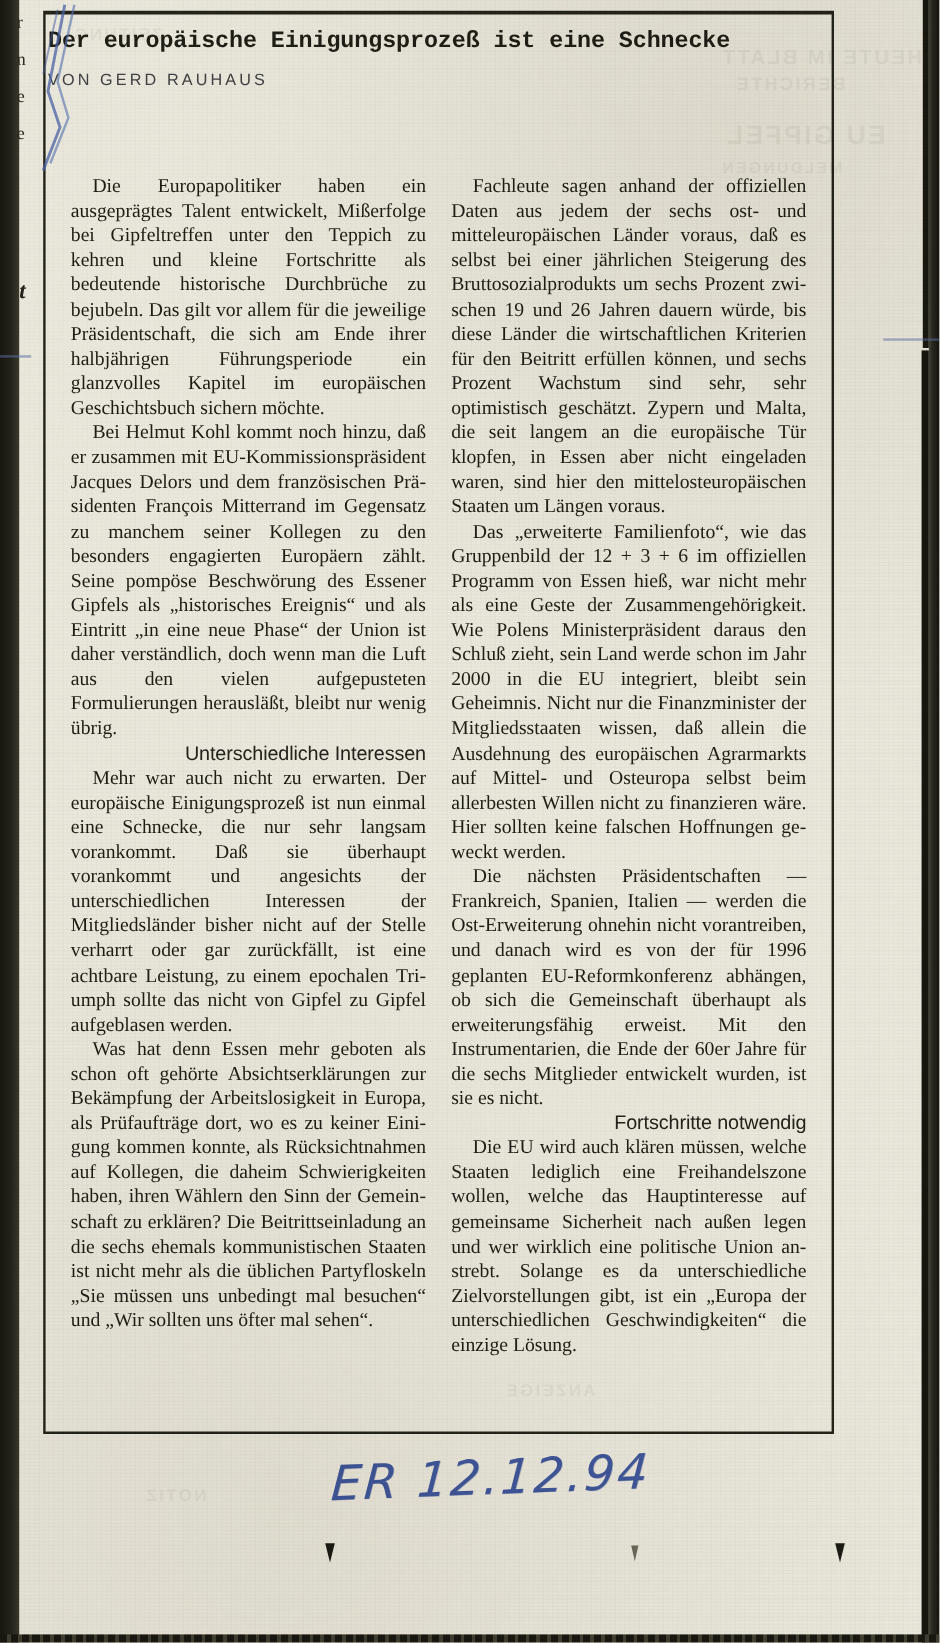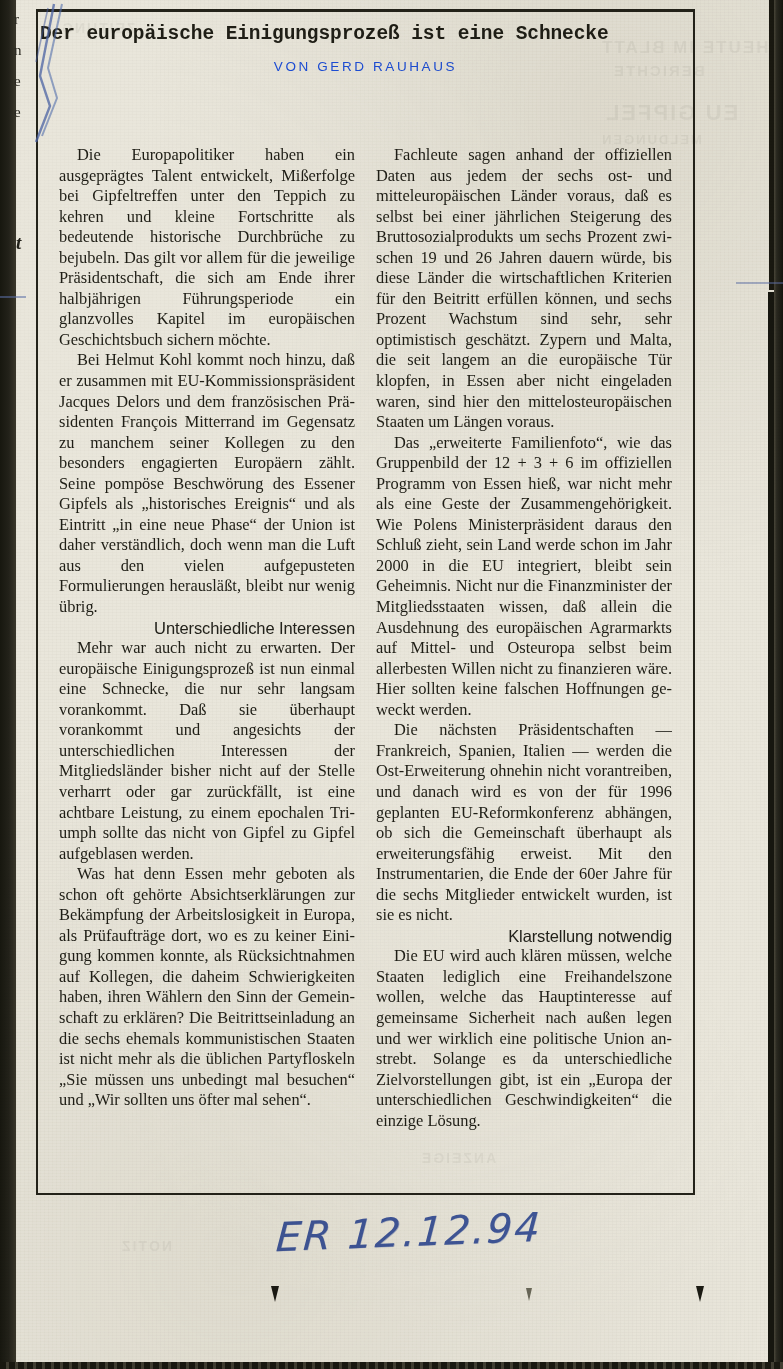--- a/index.html
+++ b/index.html
@@ -164,25 +164,25 @@
     text-align: left;
     font-family: Liberation Mono, monospace;
     font-weight: bold;
     font-size: 19.5px;
     line-height: 24px;
     color: #1f1e16;
     margin: 9px 0 0 0;
     letter-spacing: -0.1px;
   }
   .byline {
-    text-align: center;
+    text-align: left;
     font-family: "Liberation Sans", sans-serif;
     font-size: 13.5px;
     letter-spacing: 2.6px;
-    color: #1d4ed8;
+    color: #404040;
     margin: 13px 0 0 0;
   }
 
   
   .cols {
     position: absolute;
     left: 19px;
     top: 132px;
     width: 613px;
     height: 1040px;
@@ -274,21 +274,21 @@
         <p>Bei Helmut Kohl kommt noch hinzu, daß er zusammen mit EU-Kommissionspräsident Jacques Delors und dem französischen Prä­sidenten François Mitterrand im Gegensatz zu manchem seiner Kol­legen zu den besonders engagierten Europäern zählt. Seine pompöse Beschwörung des Essener Gipfels als „historisches Ereignis“ und als Eintritt „in eine neue Phase“ der Union ist daher verständlich, doch wenn man die Luft aus den vielen aufgepusteten Formulierungen herausläßt, bleibt nur wenig übrig.</p>
         <p class="sec-head">Unterschiedliche Interessen</p>
         <p>Mehr war auch nicht zu erwarten. Der europäische Einigungsprozeß ist nun einmal eine Schnecke, die nur sehr langsam vorankommt. Daß sie überhaupt vorankommt und an­gesichts der unterschiedlichen In­teressen der Mitgliedsländer bisher nicht auf der Stelle verharrt oder gar zurückfällt, ist eine achtbare Leistung, zu einem epochalen Tri­umph sollte das nicht von Gipfel zu Gipfel aufgeblasen werden.</p>
         <p>Was hat denn Essen mehr gebo­ten als schon oft gehörte Absichts­erklärungen zur Bekämpfung der Arbeitslosigkeit in Europa, als Prüf­aufträge dort, wo es zu keiner Eini­gung kommen konnte, als Rück­sichtnahmen auf Kollegen, die da­heim Schwierigkeiten haben, ihren Wählern den Sinn der Gemein­schaft zu erklären? Die Beitrittsein­ladung an die sechs ehemals kom­munistischen Staaten ist nicht mehr als die üblichen Partyfloskeln „Sie müssen uns unbedingt mal be­suchen“ und „Wir sollten uns öfter mal sehen“.</p>
       </div>
 
       <div class="col">
         <p>Fachleute sagen anhand der offi­ziellen Daten aus jedem der sechs ost- und mitteleuropäischen Län­der voraus, daß es selbst bei einer jährlichen Steigerung des Bruttoso­zialprodukts um sechs Prozent zwi­schen 19 und 26 Jahren dauern würde, bis diese Länder die wirt­schaftlichen Kriterien für den Bei­tritt erfüllen können, und sechs Prozent Wachstum sind sehr, sehr optimistisch geschätzt. Zypern und Malta, die seit langem an die euro­päische Tür klopfen, in Essen aber nicht eingeladen waren, sind hier den mittelosteuropäischen Staaten um Längen voraus.</p>
         <p>Das „erweiterte Familienfoto“, wie das Gruppenbild der 12 + 3 + 6 im offiziellen Programm von Essen hieß, war nicht mehr als eine Geste der Zusammengehörigkeit. Wie Po­lens Ministerpräsident daraus den Schluß zieht, sein Land werde schon im Jahr 2000 in die EU inte­griert, bleibt sein Geheimnis. Nicht nur die Finanzminister der Mit­gliedsstaaten wissen, daß allein die Ausdehnung des europäischen Agrarmarkts auf Mittel- und Osteu­ropa selbst beim allerbesten Willen nicht zu finanzieren wäre. Hier soll­ten keine falschen Hoffnungen ge­weckt werden.</p>
         <p>Die nächsten Präsidentschaften — Frankreich, Spanien, Italien — werden die Ost-Erweiterung ohne­hin nicht vorantreiben, und danach wird es von der für 1996 geplanten EU-Reformkonferenz abhängen, ob sich die Gemeinschaft überhaupt als erweiterungsfähig erweist. Mit den Instrumentarien, die Ende der 60er Jahre für die sechs Mitglieder entwickelt wurden, ist sie es nicht.</p>
-        <p class="sec-head">Klarstellung notwendig</p>
+        <p class="sec-head">Fortschritte notwendig</p>
         <p>Die EU wird auch klären müssen, welche Staaten lediglich eine Frei­handelszone wollen, welche das Hauptinteresse auf gemeinsame Si­cherheit nach außen legen und wer wirklich eine politische Union an­strebt. Solange es da unterschiedli­che Zielvorstellungen gibt, ist ein „Europa der unterschiedlichen Ge­schwindigkeiten“ die einzige Lö­sung.</p>
       </div>
 
     </div>
   </div>
 
   <div class="handwriting">ER 12.12.94</div>
 
   <div class="crop-mark" style="left:271px; top:1286px;"></div>
   <div class="crop-mark thin" style="left:526px; top:1288px;"></div>

